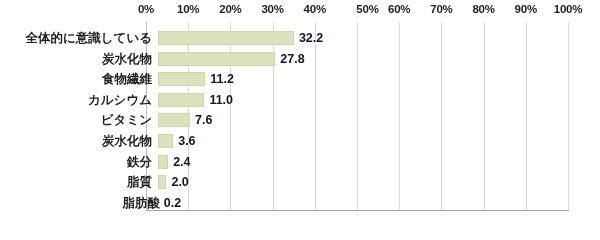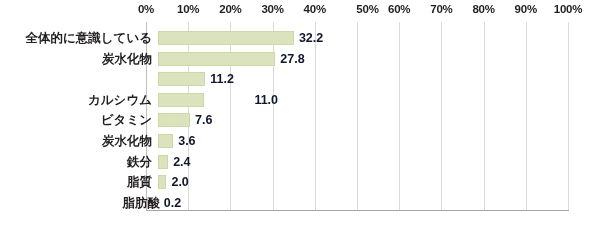--- a/index.html
+++ b/index.html
@@ -152,27 +152,28 @@
         <div class="row-label">全体的に意識している</div>
         <div class="row-bar" style="width: 135.884px;"></div>
         <div class="row-value" style="left: 286.884px;">32.2</div>
       </div>
       <div class="row" style="top: 51.6px;">
         <div class="row-label">炭水化物</div>
         <div class="row-bar" style="width: 117.316px;"></div>
         <div class="row-value" style="left: 268.316px;">27.8</div>
       </div>
       <div class="row" style="top: 72.2px;">
+        <div class="row-label">食物繊維</div>
         <div class="row-bar" style="width: 47.264px;"></div>
         <div class="row-value" style="left: 198.264px;">11.2</div>
       </div>
       <div class="row" style="top: 92.8px;">
         <div class="row-label">カルシウム</div>
         <div class="row-bar" style="width: 46.42px;"></div>
-        <div class="row-value" style="left: 197.42px; margin-left: 45px;">11.0</div>
+        <div class="row-value" style="left: 197.42px;">11.0</div>
       </div>
       <div class="row" style="top: 113.4px;">
         <div class="row-label">ビタミン</div>
         <div class="row-bar" style="width: 32.072px;"></div>
         <div class="row-value" style="left: 183.072px;">7.6</div>
       </div>
       <div class="row" style="top: 134px;">
         <div class="row-label">炭水化物</div>
         <div class="row-bar" style="width: 15.192px;"></div>
         <div class="row-value" style="left: 166.192px;">3.6</div>

